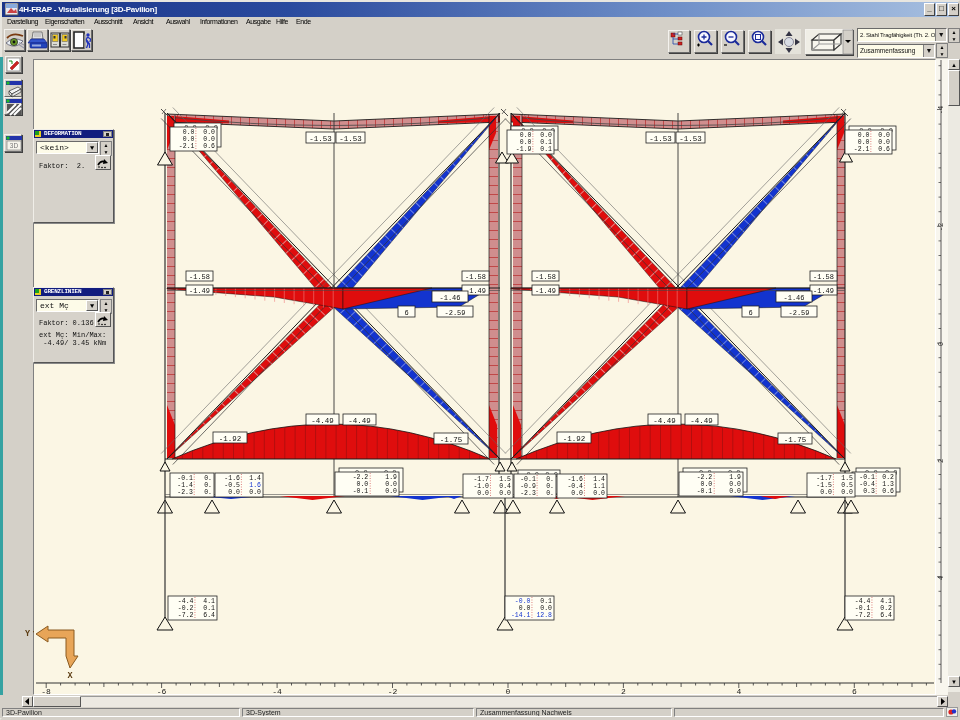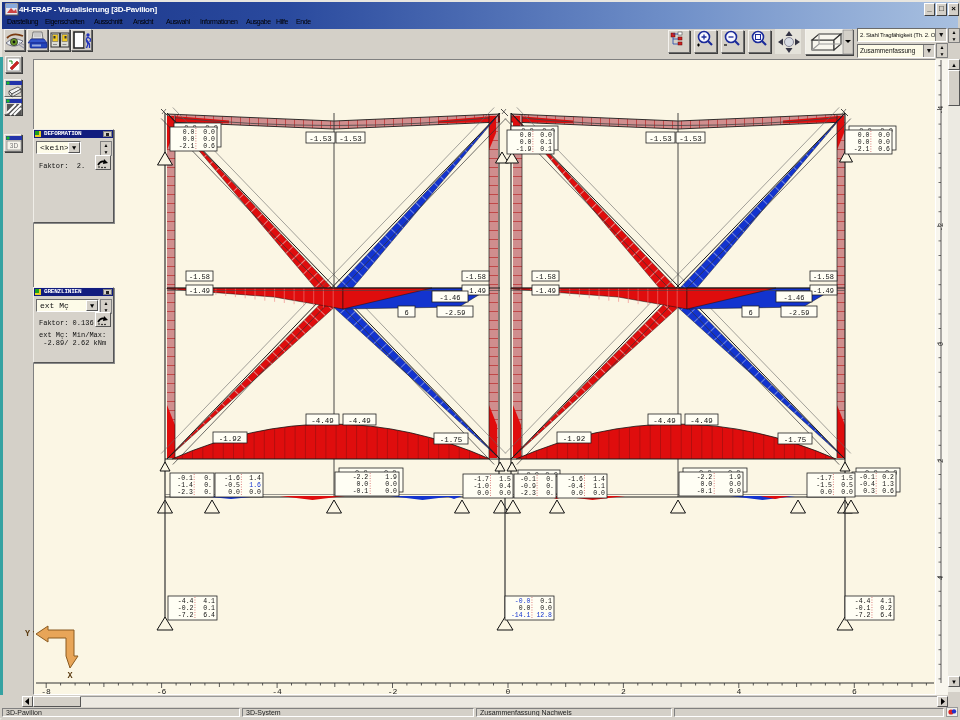--- a/index.html
+++ b/index.html
@@ -1,19 +1,19 @@
 <!DOCTYPE html>
 <html><head>
 <meta charset="utf-8">
 <style>
   html,body{margin:0;padding:0;width:960px;height:720px;overflow:hidden;
     background:#d4d0c8;font-family:"Liberation Sans",sans-serif;}
   *{box-sizing:border-box;}
   .abs{position:absolute;}
-  #titlebar{position:absolute;left:2px;top:2px;width:956px;height:27px;
+  #titlebar{position:absolute;left:2px;top:2px;width:956px;height:15px;
     background:linear-gradient(to right,#1a3488,#2a4a9e 30%,#6f8fc8 70%,#a8c0e0);
     color:#fff;font-size:11px;font-weight:bold;line-height:15px;}
   #titlebar .ttxt{position:absolute;left:17px;top:0px;white-space:nowrap;font-size:8px;letter-spacing:-0.25px;}
   .winbtn{position:absolute;top:1px;width:11px;height:13px;background:#d4d0c8;
     border-top:1px solid #fff;border-left:1px solid #fff;
     border-right:1px solid #404040;border-bottom:1px solid #404040;
     font-size:8px;line-height:10px;text-align:center;color:#000;font-weight:bold;}
   #menubar{position:absolute;left:0;top:16px;width:960px;height:12px;
     font-size:7px;letter-spacing:-0.4px;color:#000;}
   #menubar span{position:absolute;top:0;line-height:12px;}
@@ -796,21 +796,21 @@
         <circle cx="7" cy="3.4" r="2.2" fill="#2233cc"></circle>
       </svg>
   </div>
 </div>
 <div class="abs" style="left:25px;top:629px;width:12px;height:10px;font-family:'Liberation Mono',monospace;font-size:8.5px;font-weight:bold;color:#5a3a10;">Y</div>
 
 <div class="panel" style="left:33px;top:129px;height:94px;">
   <div class="ptitle"><span class="pticon"></span>DEFORMATION<span class="pbtn">
         <span style="position:absolute;left:2px;top:1px;width:3px;height:3px;background:#222;"></span>
       </span></div>
-  <div class="combo" style="margin-right:32px;">&lt;kein&gt;<span class="cbtn" style="width:12px;">▼</span></div>
+  <div class="combo" style="margin-right:14px;">&lt;kein&gt;<span class="cbtn" style="width:12px;">▼</span></div>
   <div class="abs" style="right:1px;top:11px;width:12px;height:15px;background:#d4d0c8;border:1px solid #808080;font-size:5px;text-align:center;line-height:7px;">▲<br>▼</div>
   <div class="ptext" style="margin-top:8px;">Faktor:  2.</div>
   <div class="parrow" style="top:25px;"><svg width="14" height="13">
         <path d="M2 8 Q5 3 9 5" fill="none" stroke="#000" stroke-width="1.6"></path>
         <path d="M8 2 L12 6 L7 7 Z" fill="#000"></path>
         <circle cx="3" cy="10" r="0.8" fill="#000"></circle>
         <circle cx="6" cy="10.5" r="0.8" fill="#000"></circle>
         <circle cx="9" cy="10.5" r="0.8" fill="#000"></circle>
       </svg></div>
 </div>
@@ -822,14 +822,14 @@
   <div class="abs" style="right:1px;top:11px;width:12px;height:15px;background:#d4d0c8;border:1px solid #808080;font-size:5px;text-align:center;line-height:7px;">▲<br>▼</div>
   <div class="ptext" style="margin-top:7px;">Faktor: 0.136</div>
   <div class="parrow" style="top:24px;"><svg width="14" height="13">
         <path d="M2 8 Q5 3 9 5" fill="none" stroke="#000" stroke-width="1.6"></path>
         <path d="M8 2 L12 6 L7 7 Z" fill="#000"></path>
         <circle cx="3" cy="10" r="0.8" fill="#000"></circle>
         <circle cx="6" cy="10.5" r="0.8" fill="#000"></circle>
         <circle cx="9" cy="10.5" r="0.8" fill="#000"></circle>
       </svg></div>
   <div class="ptext" style="margin-top:4px;">ext Mç: Min/Max:</div>
-  <div class="ptext"> -2.89/ 2.62 kNm</div>
+  <div class="ptext"> -4.49/ 3.45 kNm</div>
 </div>
 
 </body></html>

